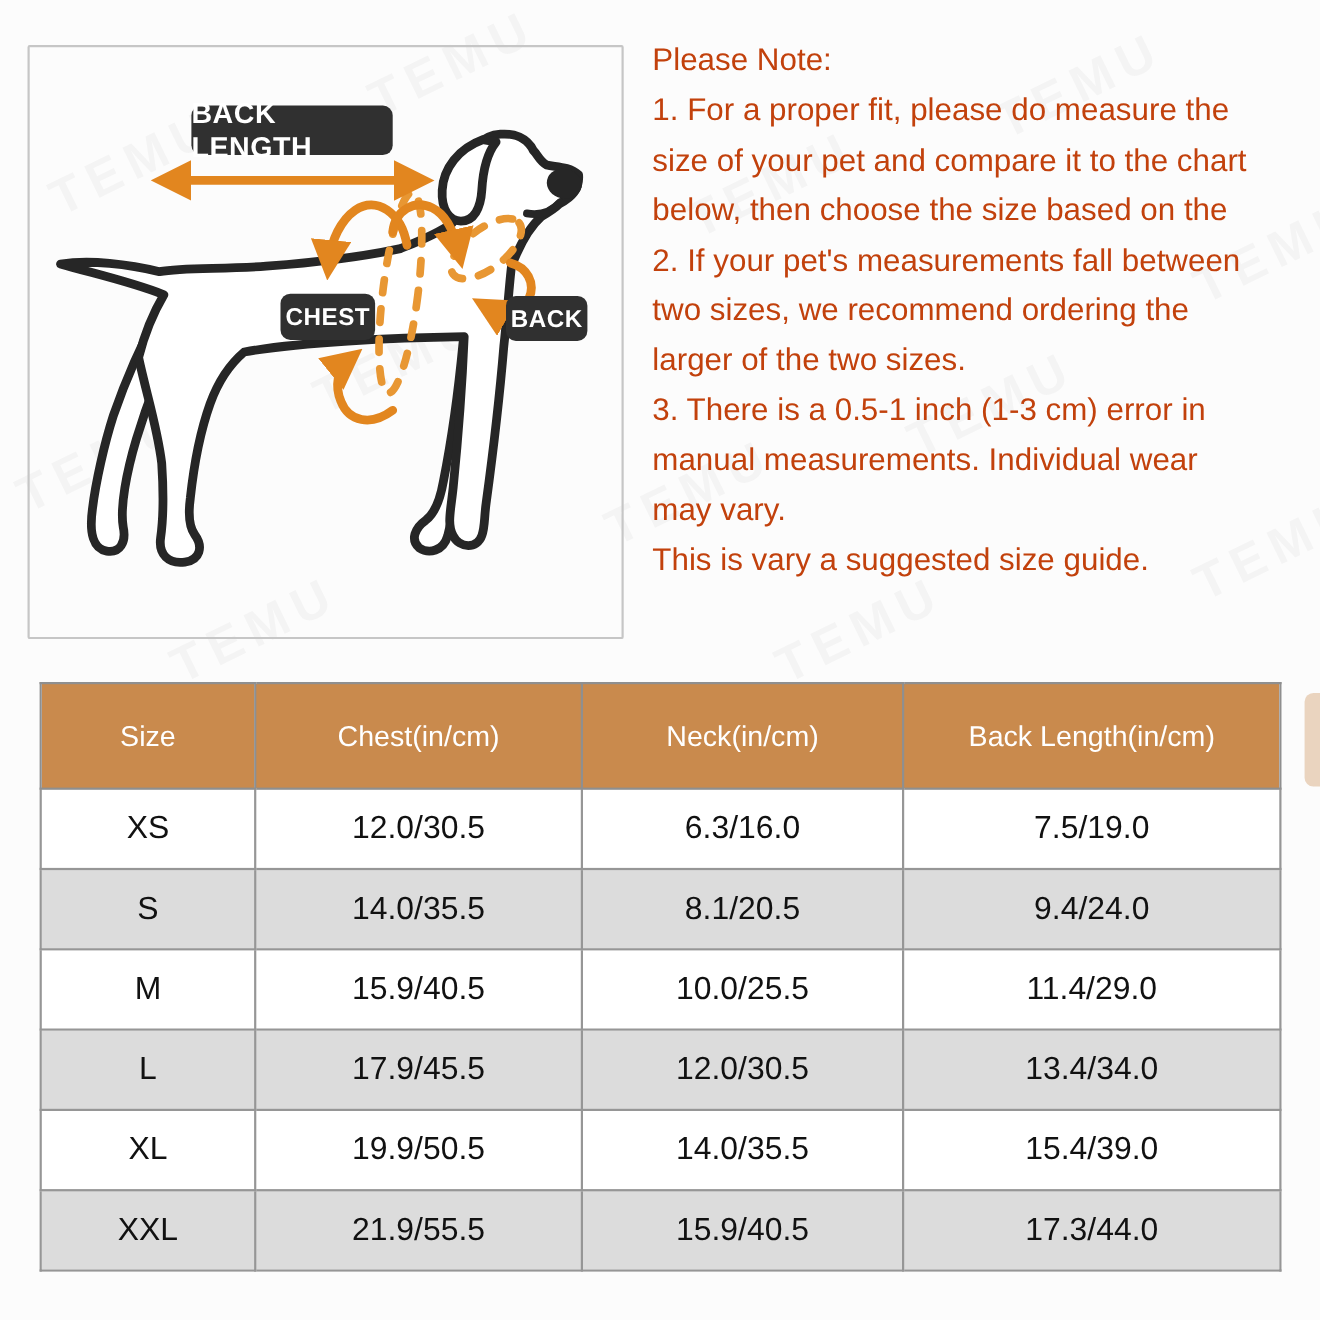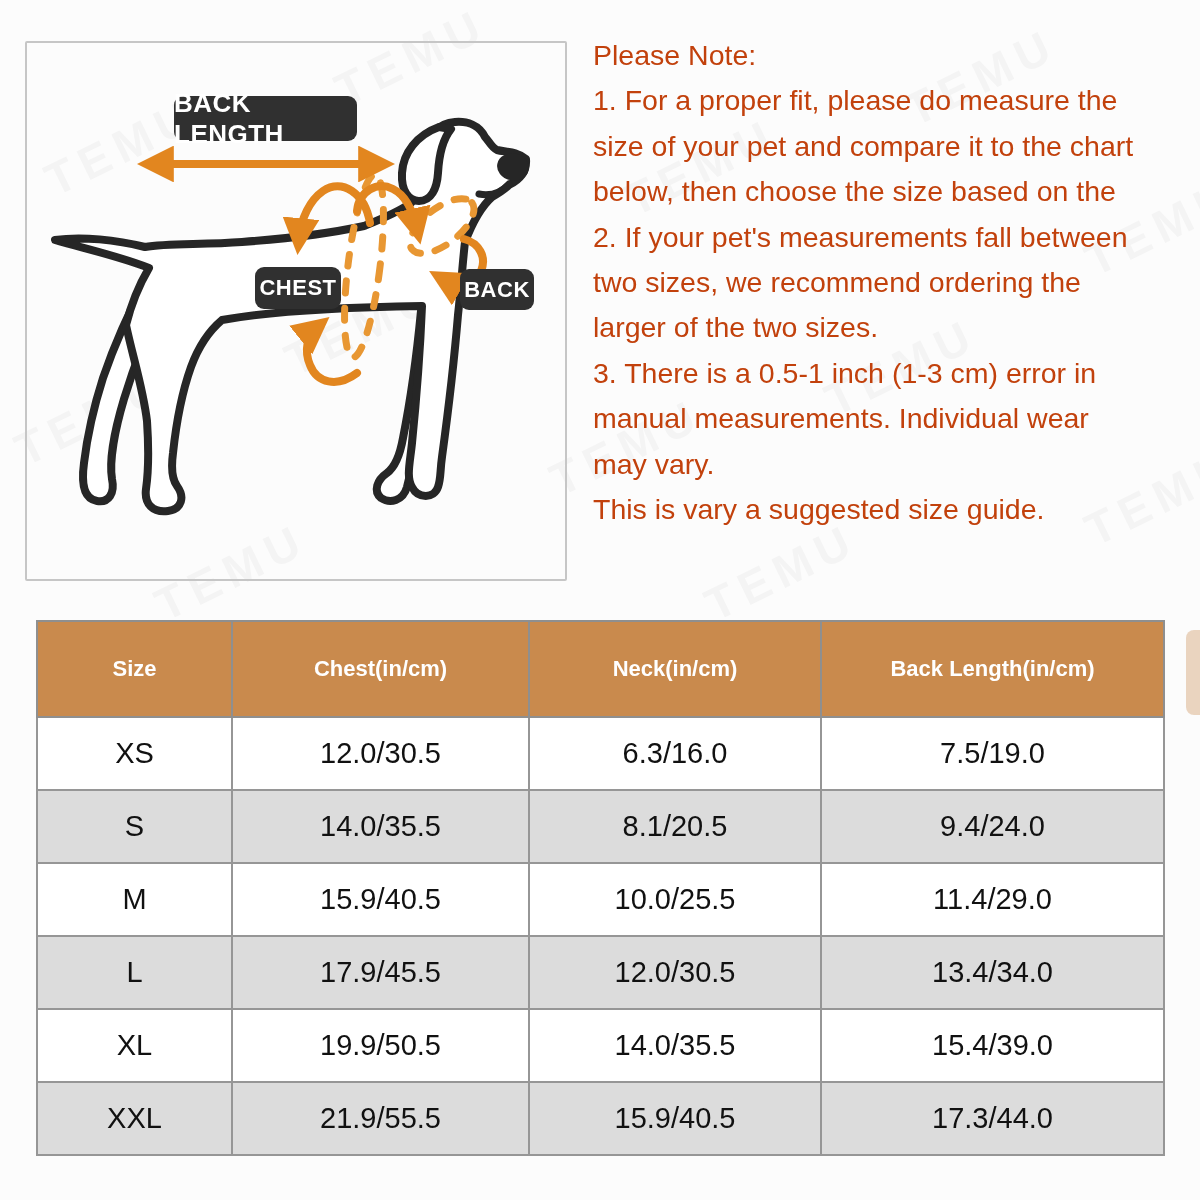--- a/index.html
+++ b/index.html
@@ -37,21 +37,21 @@
   #size-table{
     position:absolute;left:36px;top:620px;width:1127px;z-index:2;
     border-collapse:collapse;table-layout:fixed;background:#ffffff;
   }
   #size-table th,#size-table td{
     border:2px solid #969696;text-align:center;vertical-align:middle;
     padding:0;overflow:hidden;
   }
   #size-table thead th{
     height:94px;background:#c98a4d;color:#ffffff;
-    font-weight:bold;font-size:22px;border-color:#8f8f8f;
+    font-weight:normal;font-size:26px;border-color:#8f8f8f;
   }
   #size-table tbody td{height:71px;font-size:29px;color:#111111;background:#ffffff;margin-left:28px;}
   #size-table tbody tr:nth-child(even) td{background:#dcdcdc;}
   
   #edge-sliver{
     position:absolute;left:1186px;top:630px;width:16px;height:85px;
     background:#c98a4d;opacity:0.35;border-radius:8px 0 0 8px;z-index:2;
   }
 </style>
 </head>

